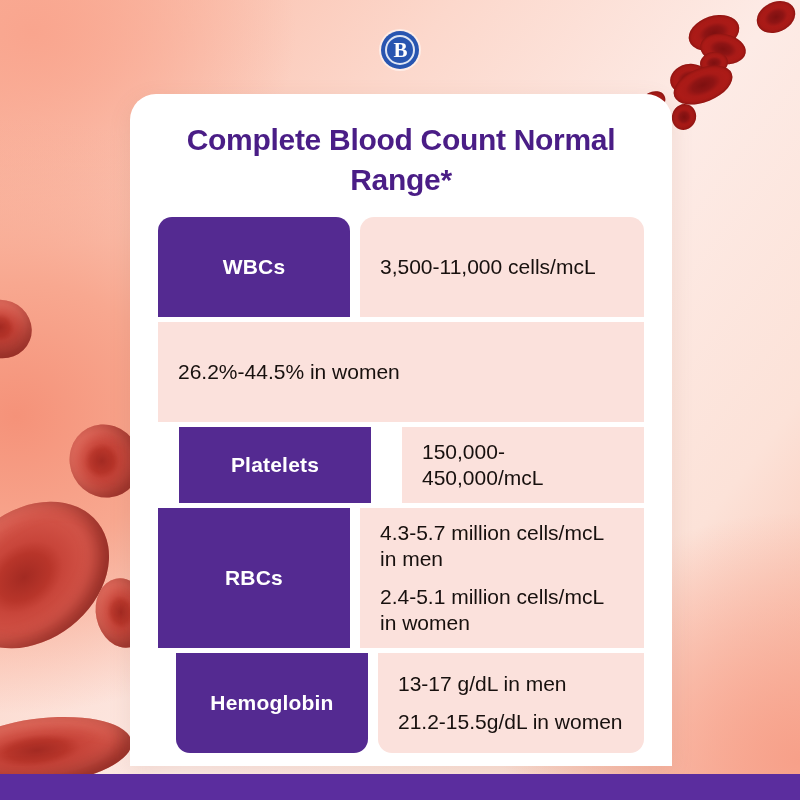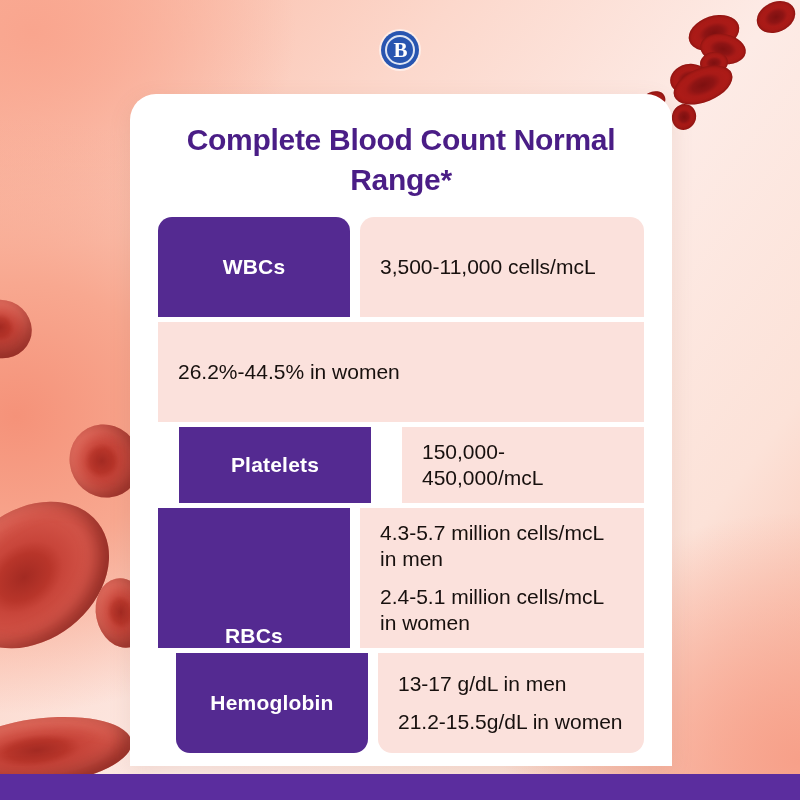--- a/index.html
+++ b/index.html
@@ -140,21 +140,21 @@
 
   
   .row.first .cell-label { border-radius: 14px 14px 0 0; }
   .row.first .cell-value { border-radius: 14px 14px 0 0; }
   .row.last  .cell-label { border-radius: 0 0 14px 14px; margin-left: 18px; }
   .row.last  .cell-value { border-radius: 0 0 14px 14px; }
 
   .h-wbc   { height: 100px; }
   .h-hct   { height: 100px; }
   .h-plt   { height: 76px; margin-left: 21px;  }
-  .h-rbc   { height: 140px; align-items: flex-end; }
+  .h-rbc   { height: 140px; }
   .h-hgb   { height: 100px; }
 
   
   .footnote {
     position: absolute;
     right: 8px;
     bottom: 34px;
     width: 240px;
     transform: rotate(-90deg);
     transform-origin: right bottom;

